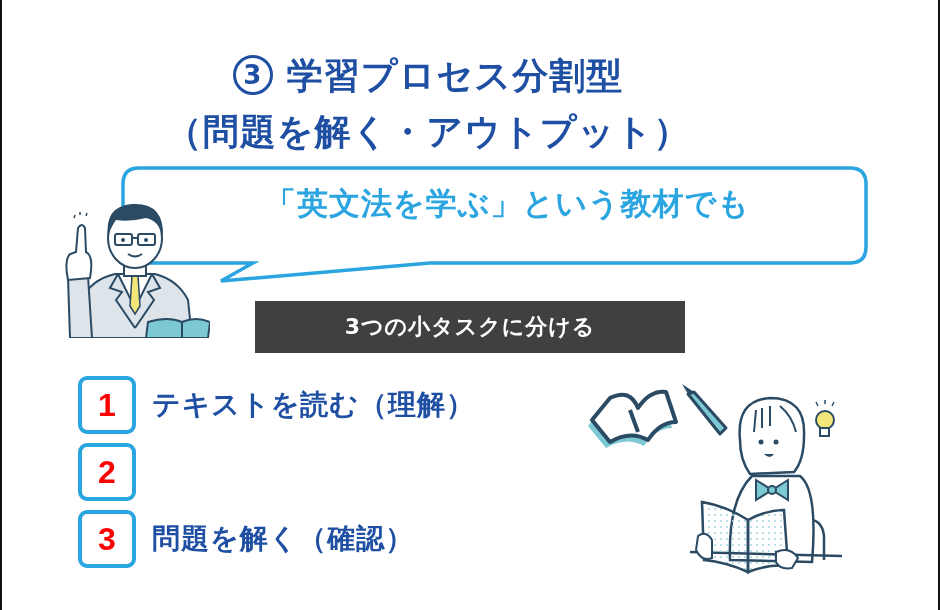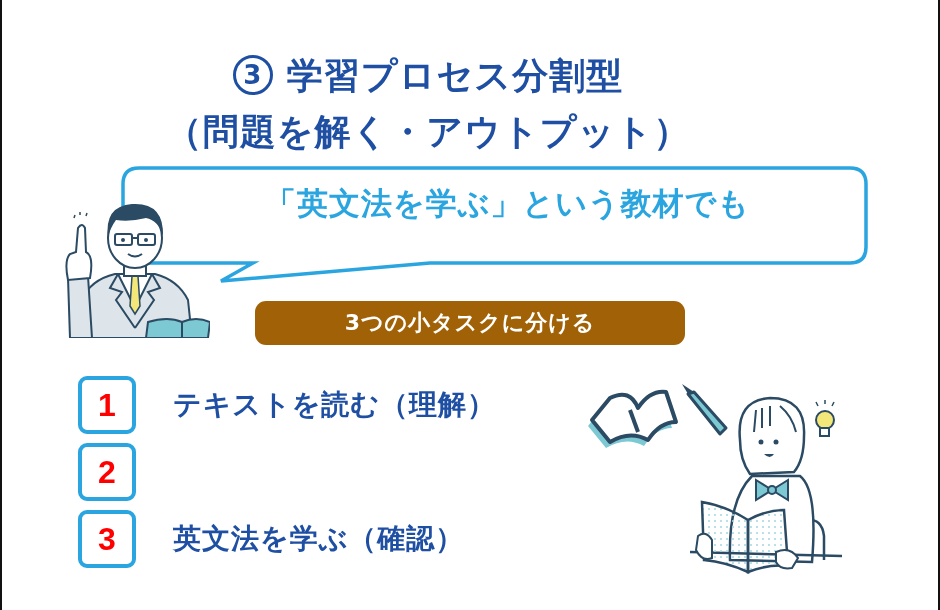--- a/index.html
+++ b/index.html
@@ -22,35 +22,35 @@
     .bubble-text {
       position: absolute; left: 123px; top: 156px; width: 743px; height: 95px;
       display: flex; align-items: center; justify-content: center;
       color: #2aa5e0; font-weight: bold; font-size: 31px; letter-spacing: 1px; padding-left: 26px;
     }
 
     .man { position: absolute; left: 60px; top: 188px; width: 150px; height: 150px; }
     .girl { position: absolute; left: 580px; top: 380px; width: 270px; height: 200px; }
 
     .banner {
-      position: absolute; left: 255px; top: 301px; width: 430px; height: 44px;
-      background: #a16207; border-radius: 11px;
+      position: absolute; left: 255px; top: 301px; width: 430px; height: 52px;
+      background: #404040; border-radius: 0;
       color: #fff; font-weight: bold; font-size: 22px; letter-spacing: 1px;
       display: flex; align-items: center; justify-content: center;
     }
 
     .steps { position: absolute; left: 78px; top: 376px; }
     .step { display: flex; align-items: center; height: 58px; margin-bottom: 9px; }
     .num-box {
       width: 58px; height: 58px; border: 4px solid #2aa5e0; border-radius: 9px;
       color: #ff0000; font-family: "Liberation Sans", sans-serif; font-weight: bold; font-size: 32px;
       display: flex; align-items: center; justify-content: center; background: #fff;
     }
     .step-label {
-      margin-left: 37px; color: #1e4fa3; font-weight: bold; font-size: 28px; letter-spacing: 1px;
+      margin-left: 16px; color: #1e4fa3; font-weight: bold; font-size: 28px; letter-spacing: 1px;
     }
   </style>
 </head>
 <body>
 
 <div class="frame-left"></div>
 <div class="frame-right"></div>
 
 <h1 class="title">
   <span class="circled">3</span><span>学習プロセス分割型</span>
@@ -103,21 +103,21 @@
 <div class="steps">
   <div class="step">
     <div class="num-box">1</div>
     <div class="step-label">テキストを読む（理解）</div>
   </div>
   <div class="step">
     <div class="num-box">2</div>
   </div>
   <div class="step">
     <div class="num-box">3</div>
-    <div class="step-label">英文法を学ぶ（確認）</div>
+    <div class="step-label">問題を解く（確認）</div>
   </div>
 </div>
 
 <svg class="girl" viewBox="0 0 270 200">
 
   <g>
     <path d="M 12 40 L 30 18 Q 50 8 58 28 Q 70 10 86 12 L 96 42 Q 80 42 68 60 Q 50 50 30 62 Z" fill="#7cc9d3" transform="translate(-4,6)"></path>
     <path d="M 12 40 L 30 18 Q 50 8 58 28 Q 70 10 86 12 L 96 42 Q 80 42 68 60 Q 50 50 30 62 Z" fill="#ffffff" stroke="#2b4a63" stroke-width="4" stroke-linejoin="round"></path>
     <line x1="50" y1="30" x2="58" y2="52" stroke="#2b4a63" stroke-width="4"></line>
   </g>

